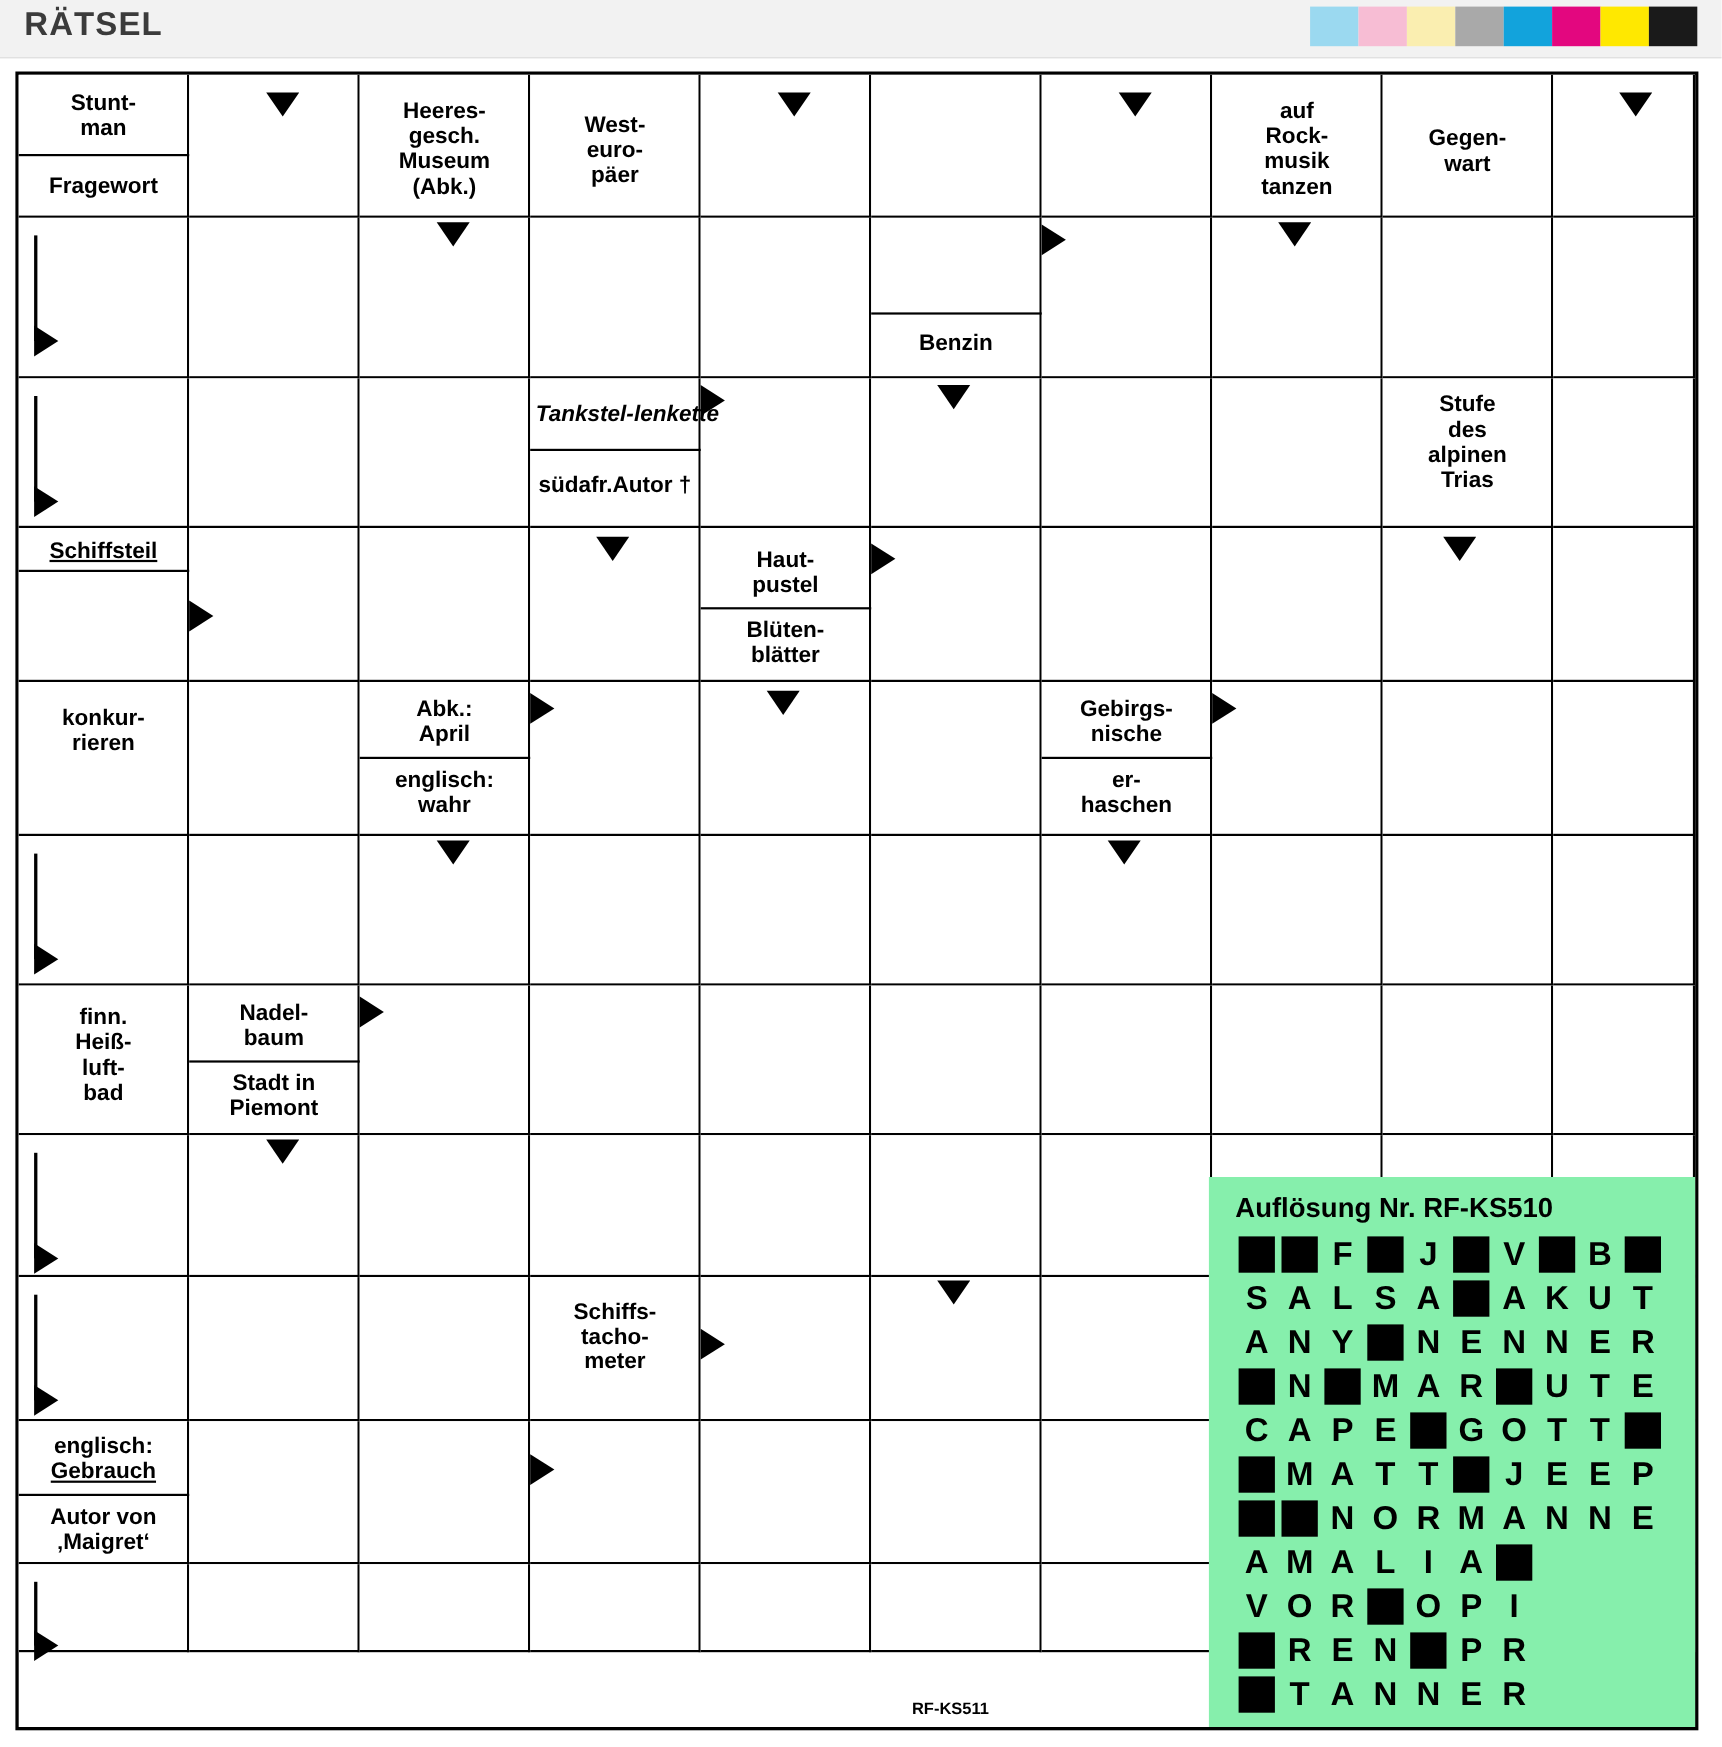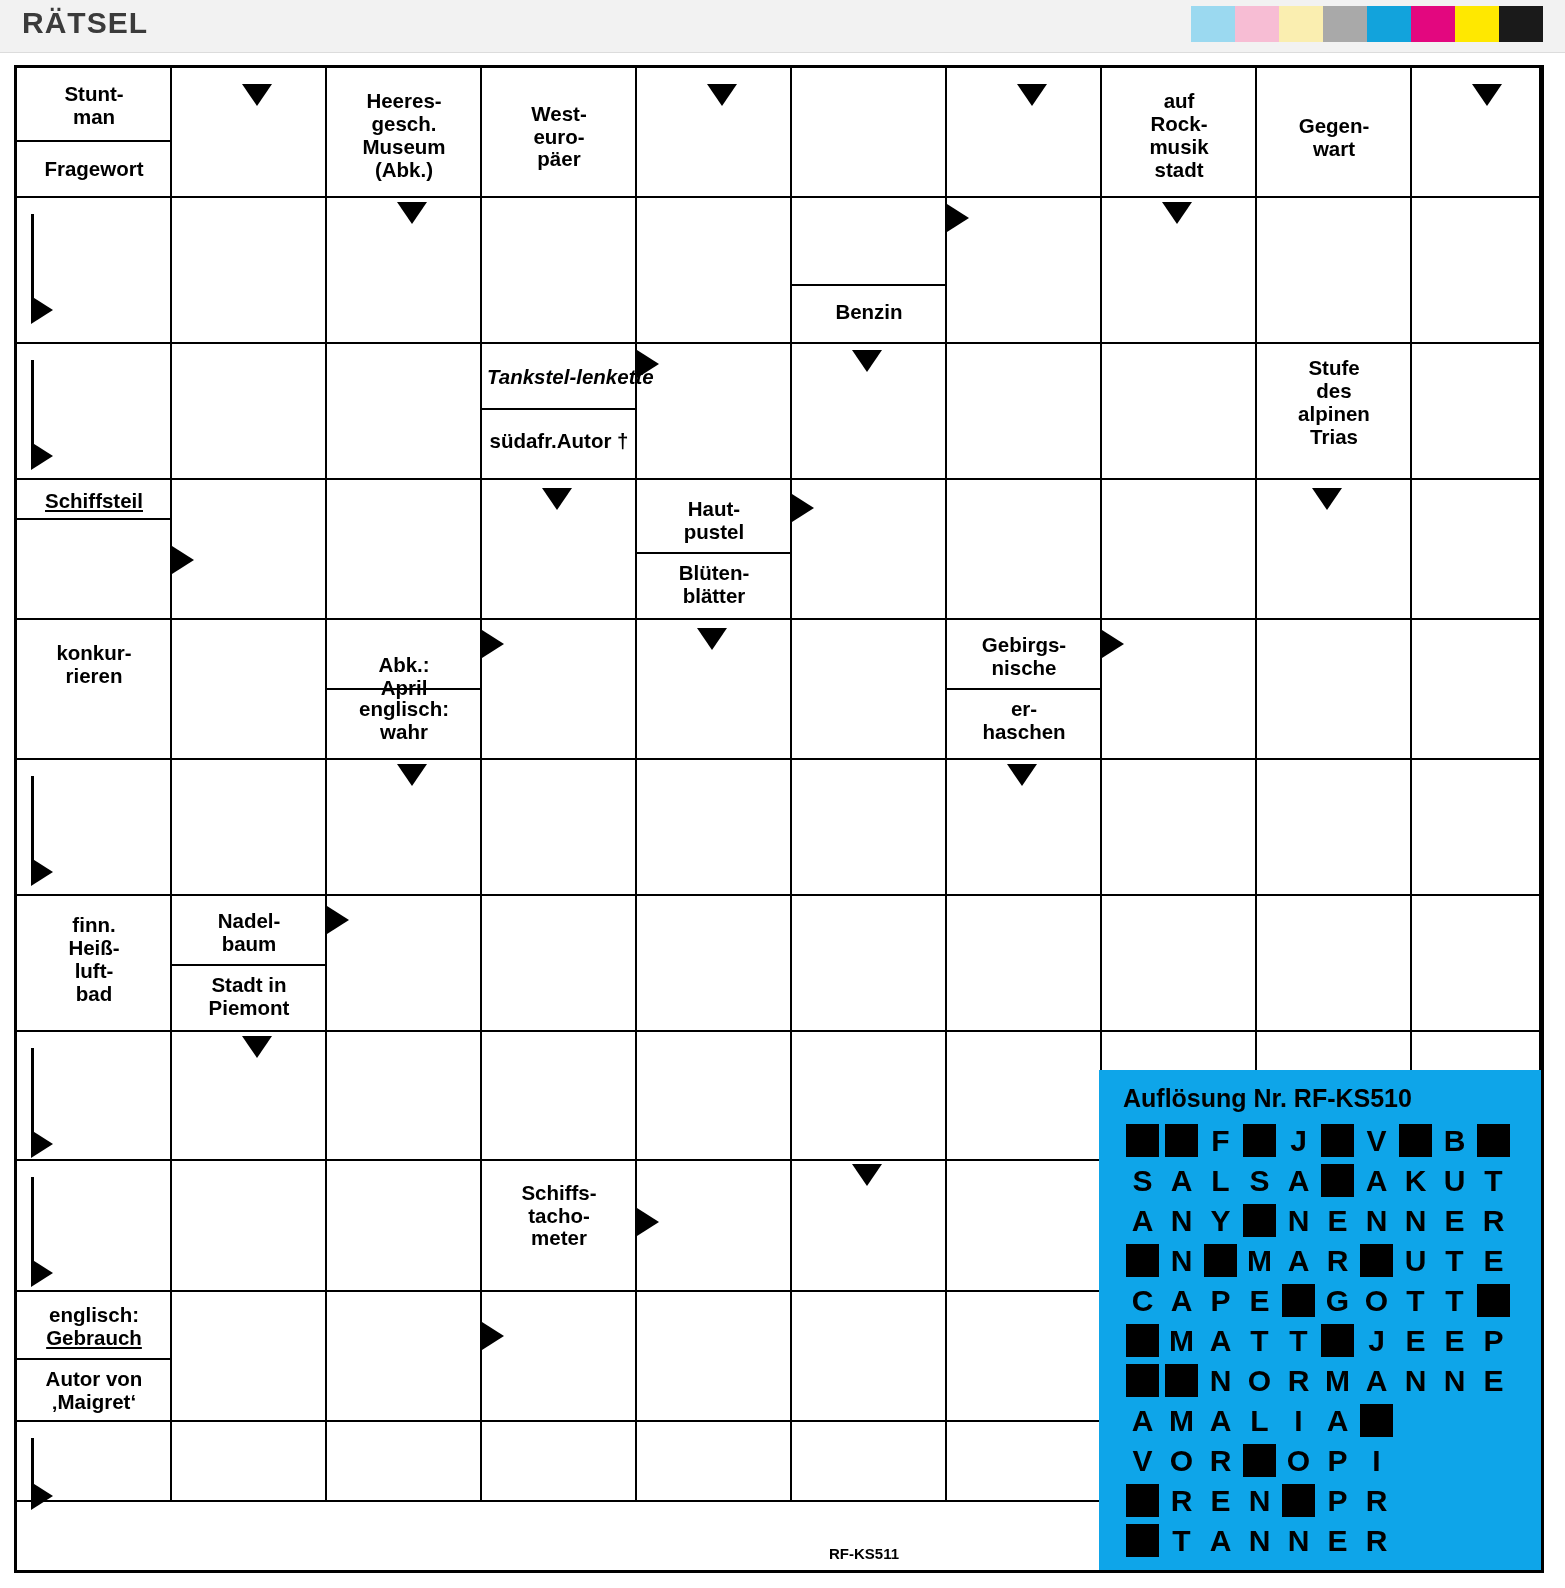--- a/index.html
+++ b/index.html
@@ -79,21 +79,21 @@
     width:0;height:0;
     border-top:14px solid transparent;
     border-bottom:14px solid transparent;
     border-left:22px solid #000;
   }
 
   
   #solution{
     position:absolute;
     box-sizing:border-box;
-    background:#0ea5e9;
+    background:#86efac;
     padding:8px 0 0 18px;
   }
   #solution-title{
     font-weight:bold;
     font-size:25px;
     color:#000;
     margin:6px 0 8px 6px;
   }
   .sol-row{
     display:flex;
@@ -265,21 +265,21 @@
         <div>West-</div>
         <div>euro-</div>
         <div>päer</div>
       </div>
       <div class="arrow-down" style="left: 690px; top: 16px;"></div>
       <div class="arrow-down" style="left: 1000px; top: 16px;"></div>
       <div class="clue" style="left: 1087px; top: 18px; width: 150px; height: 100px; right: auto; display: flex; flex-direction: column; justify-content: center; align-items: center;">
         <div>auf</div>
         <div>Rock-</div>
         <div>musik</div>
-        <div>stadt</div>
+        <div>tanzen</div>
       </div>
       <div class="clue" style="left: 1242px; top: 40px; width: 150px; height: 60px; right: auto; display: flex; flex-direction: column; justify-content: center; align-items: center;">
         <div>Gegen-</div>
         <div>wart</div>
       </div>
       <div class="arrow-down" style="left: 1455px; top: 16px;"></div>
       <div style="position: absolute; left: 14px; top: 146px; width: 3px; height: 96px; background: rgb(0, 0, 0);"></div>
       <div class="arrow-right" style="left: 14px; top: 228px;"></div>
       <div class="arrow-down" style="left: 380px; top: 134px;"></div>
       <div style="position: absolute; left: 775px; top: 216px; width: 155px; height: 2px; background: rgb(0, 0, 0);"></div>
@@ -321,21 +321,21 @@
       <div class="clue" style="left: 622px; top: 488px; width: 150px; height: 58px; right: auto; display: flex; flex-direction: column; justify-content: center; align-items: center;">
         <div>Blüten-</div>
         <div>blätter</div>
       </div>
       <div class="arrow-right" style="left: 775px; top: 426px;"></div>
       <div class="arrow-down" style="left: 1295px; top: 420px;"></div>
       <div class="clue" style="left: 2px; top: 568px; width: 150px; height: 58px; right: auto; display: flex; flex-direction: column; justify-content: center; align-items: center;">
         <div>konkur-</div>
         <div>rieren</div>
       </div>
-      <div class="clue" style="left: 312px; top: 560px; width: 150px; height: 58px; right: auto; display: flex; flex-direction: column; justify-content: center; align-items: center; margin-top: 20px;">
+      <div class="clue" style="left: 312px; top: 560px; width: 150px; height: 58px; right: auto; display: flex; flex-direction: column; justify-content: center; align-items: center;">
         <div>Abk.:</div>
         <div>April</div>
       </div>
       <div style="position: absolute; left: 310px; top: 620px; width: 155px; height: 2px; background: rgb(0, 0, 0);"></div>
       <div class="clue" style="left: 312px; top: 624px; width: 150px; height: 58px; right: auto; display: flex; flex-direction: column; justify-content: center; align-items: center;">
         <div>englisch:</div>
         <div>wahr</div>
       </div>
       <div class="arrow-right" style="left: 465px; top: 562px;"></div>
       <div class="arrow-down" style="left: 680px; top: 560px;"></div>

